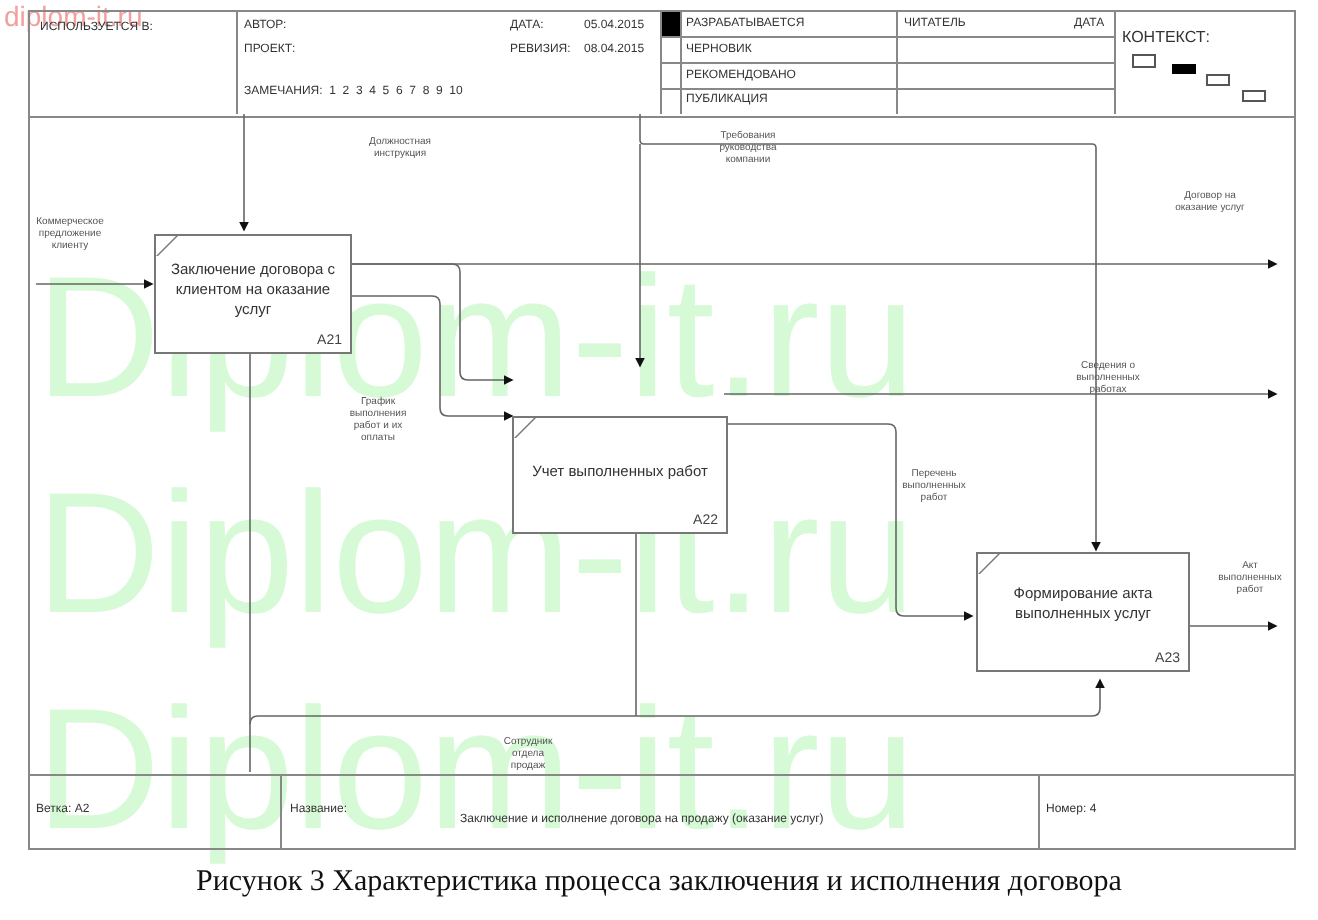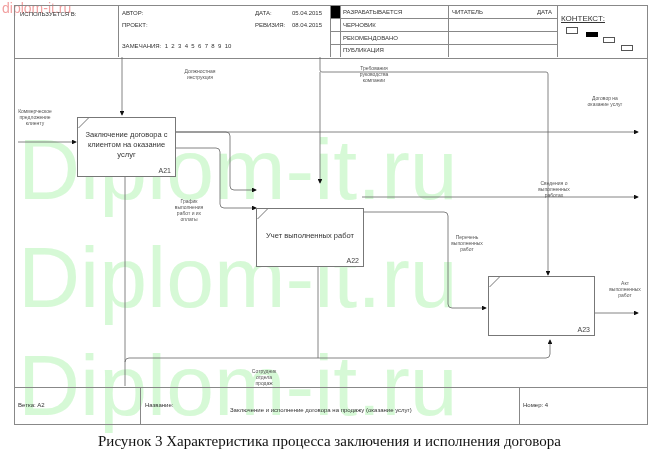--- a/index.html
+++ b/index.html
@@ -45,21 +45,21 @@
 <div class="abs hdr" style="left:292px;top:22px;">08.04.2015</div>
 
 <div class="abs hdr" style="left:343px;top:9px;">РАЗРАБАТЫВАЕТСЯ</div>
 <div class="abs hdr" style="left:343px;top:22px;">ЧЕРНОВИК</div>
 <div class="abs hdr" style="left:343px;top:35px;">РЕКОМЕНДОВАНО</div>
 <div class="abs hdr" style="left:343px;top:47px;">ПУБЛИКАЦИЯ</div>
 
 <div class="abs hdr" style="left:452px;top:9px;">ЧИТАТЕЛЬ</div>
 <div class="abs hdr" style="left:537px;top:9px;">ДАТА</div>
 
-<div class="abs" style="left:561px;top:14px;font-size:8px;color:#333;text-decoration:underline;">КОНТЕКСТ:</div>
+<div class="abs" style="left:561px;top:14px;font-size:8px;color:#333;">КОНТЕКСТ:</div>
 <div class="abs" style="left:566px;top:27px;width:10px;height:5px;border:1px solid #555;"></div>
 <div class="abs" style="left:586px;top:32px;width:12px;height:5px;background:#000;"></div>
 <div class="abs" style="left:603px;top:37px;width:10px;height:4px;border:1px solid #555;"></div>
 <div class="abs" style="left:621px;top:45px;width:10px;height:4px;border:1px solid #555;"></div>
 
 <div class="abs" style="left:14px;top:57px;width:632px;height:330px;border-left:1px solid #888;border-right:1px solid #888;"></div>
 
 <svg class="abs" style="left:0;top:0;" width="659" height="460" viewBox="0 0 659 460">
   <defs>
     <marker id="ah" markerWidth="6" markerHeight="6" refX="5" refY="3" orient="auto">
@@ -97,20 +97,21 @@
   <div class="title" style="top:12px;padding:0 6px;">Заключение договора с клиентом на оказание услуг</div>
   <div class="num">A21</div>
 </div>
 <div class="box" style="left:256px;top:185px;width:106px;height:57px;margin-top:23px;">
   <div class="corner"></div>
   <div class="title" style="top:22px;">Учет выполненных работ</div>
   <div class="num">A22</div>
 </div>
 <div class="box" style="left:488px;top:276px;width:105px;height:58px;">
   <div class="corner"></div>
+  <div class="title" style="top:15px;padding:0 16px;">Формирование акта выполненных услуг</div>
   <div class="num">A23</div>
 </div>
 
 <div class="abs lbl" style="left:10px;top:108px;width:50px;">Коммерческое предложение клиенту</div>
 <div class="abs lbl" style="left:175px;top:68px;width:50px;">Должностная инструкция</div>
 <div class="abs lbl" style="left:350px;top:65px;width:48px;">Требования руководства компании</div>
 <div class="abs lbl" style="left:585px;top:95px;width:40px;">Договор на оказание услуг</div>
 <div class="abs lbl" style="left:530px;top:180px;width:48px;">Сведения о выполненных работах</div>
 <div class="abs lbl" style="left:168px;top:198px;width:42px;">График выполнения работ и их оплаты</div>
 <div class="abs lbl" style="left:446px;top:234px;width:42px;">Перечень выполненных работ</div>

